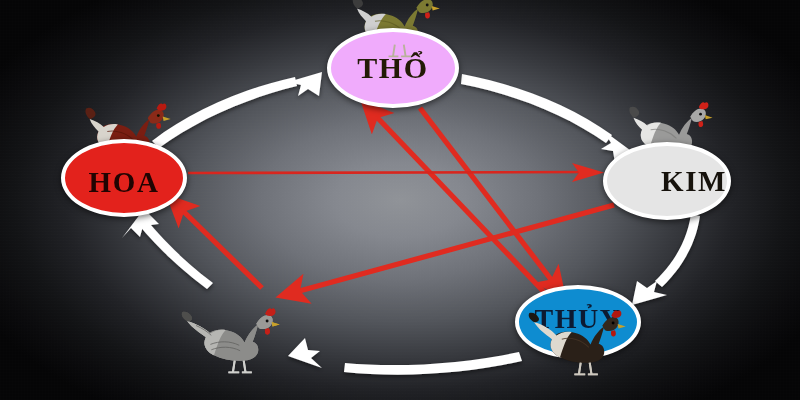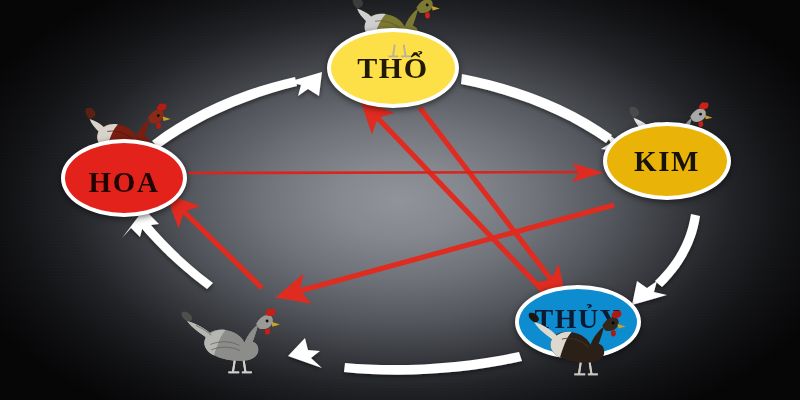--- a/index.html
+++ b/index.html
@@ -260,25 +260,25 @@
       <path d="M 44,-29 L 53,-26 L 45,-24 Z" fill="#c8a12a"></path>
       <path d="M 37,-38 C 39,-43 42,-45 44,-43 C 46,-45 49,-43 48,-39
                C 47,-36 43,-35 39,-36 Z" fill="#b3170f"></path>
       <path d="M 41,-22 C 43,-18 42,-15 39,-15 C 37,-15 36,-18 37,-21 Z" fill="#b3170f"></path>
       <path d="M 3,14 L 1,27 M 13,14 L 15,27" stroke="#cdc8be" stroke-width="2.2" fill="none"></path>
       <path d="M -4,27 L 8,27 M 11,27 L 22,27" stroke="#cdc8be" stroke-width="2" fill="none"></path>
       <path d="M -18,-12 C -8,-15 4,-11 12,-3" stroke="#463526" stroke-width="1.2" fill="none" opacity=".8"></path>
     </g>
   </svg>
 
-  <div class="node" style="left:327px; top:28px; width:132px; height:80px; background:#fde047;">
+  <div class="node" style="left:327px; top:28px; width:132px; height:80px; background:#f0abfc;">
     <span class="node-label" style="color:#231a06; font-size:30px;">THỔ</span>
   </div>
 
-  <div class="node" style="left:603px; top:122px; width:128px; height:78px; background:#eab308;">
+  <div class="node" style="left:603px; top:142px; width:128px; height:78px; background:#e5e5e5;justify-content:flex-end;">
     <span class="node-label" style="color:#16120c; font-size:29px;">KIM</span>
   </div>
 
   <div class="node" style="left:515px; top:285px; width:126px; height:74px; background:#0e8cd0;">
     <span class="node-label" style="color:#0c1b33; font-size:28px; transform:translateY(-3px);">THỦY</span>
   </div>
 
 
   <div class="node" style="left:61px; top:139px; width:126px; height:78px; background:#e3221c;">
     <span class="node-label" style="color:#210402; font-size:29px; transform:translateY(4px);">HOA</span>

